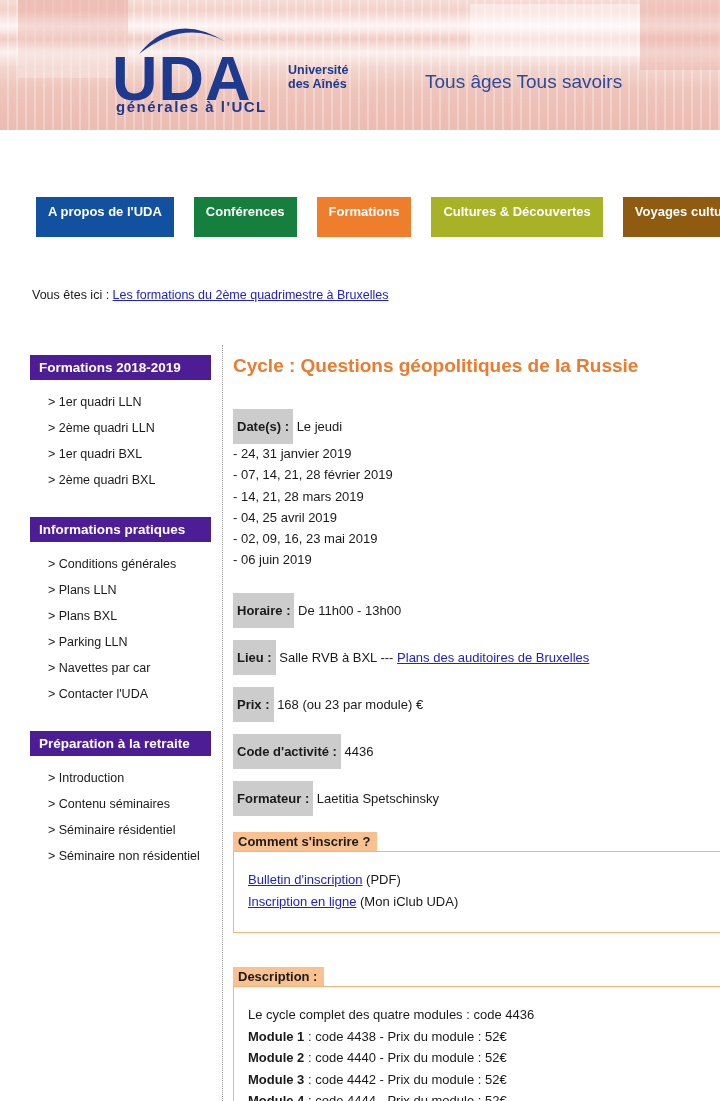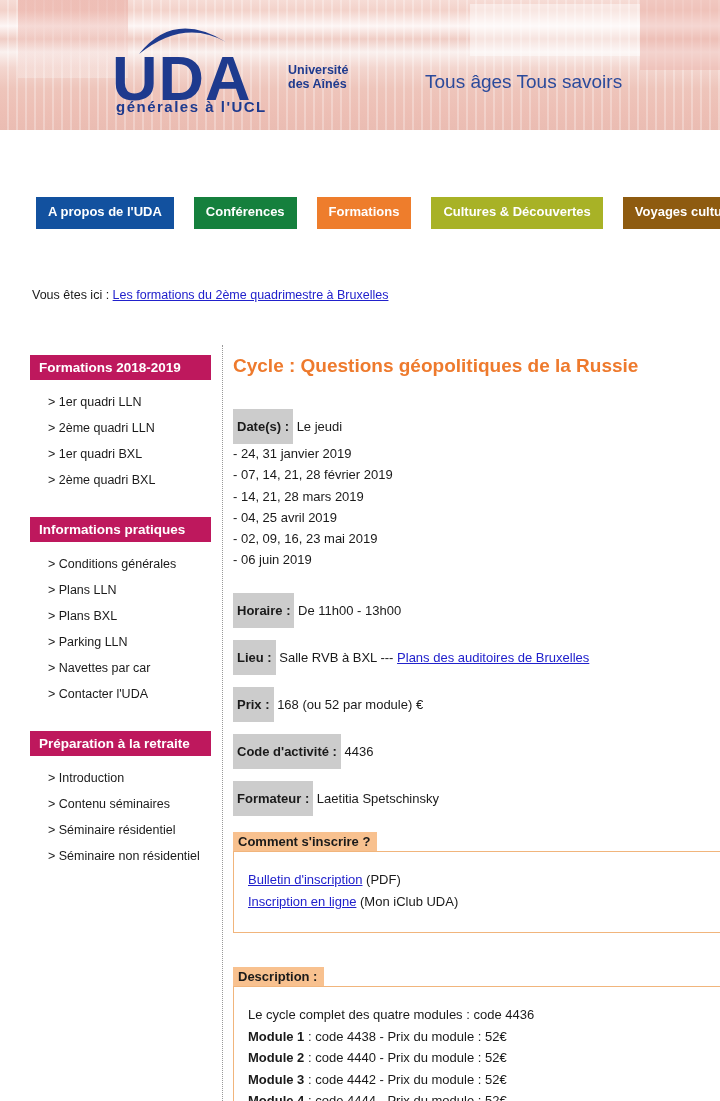--- a/index.html
+++ b/index.html
@@ -23,32 +23,32 @@
   .logo-acronym { position:absolute; left:112px; top:42px; font-size:63px; font-weight:bold;
       color:#1e3a8e; letter-spacing:1px; }
   .logo-name { position:absolute; left:288px; top:64px; font-size:12.5px; line-height:13.5px;
       font-weight:bold; color:#1e3a8e; }
   .logo-subtitle { position:absolute; left:116px; top:98px; font-size:15px; letter-spacing:1.5px;
       color:#1e3a8e; font-weight:bold; }
   .tagline { position:absolute; left:425px; top:71px; font-size:19px; color:#2b4a9b; }
 
   
   .main-nav { position:absolute; left:36px; top:197px; display:flex; gap:20px; width:900px; }
-  .nav-btn { display:block; height:32px; line-height:30px; padding:0 12px; color:#fff;
+  .nav-btn { display:block; height:40px; line-height:30px; padding:0 12px; color:#fff;
       font-size:13px; font-weight:bold; text-decoration:none; white-space:nowrap; }
   .c0 { background:#12519f; } .c1 { background:#15803d; } .c2 { background:#ee7d2c; }
   .c3 { background:#a8b226; } .c4 { background:#8e5b10; }
 
   
   .breadcrumb { position:absolute; left:32px; top:288px; font-size:12.5px; }
   a.blue { color:#2121cc; text-decoration:underline; cursor:pointer; }
 
   
   .sidebar { position:absolute; left:30px; top:355px; width:181px; }
-  .sb-header { background:#be185d; color:#fff; font-size:13.5px; font-weight:bold;
+  .sb-header { background:#4c1d95; color:#fff; font-size:13.5px; font-weight:bold;
       padding:5px 9px; margin-top:18px; }
   .sb-header:first-child { margin-top:0; }
   .sb-list { list-style:none; padding:9px 0 6px 18px; }
   .sb-item { font-size:12.5px; color:#1a1a1a; padding:6px 0; cursor:pointer; }
 
   .divider { position:absolute; left:222px; top:345px; height:756px; width:0;
       border-left:1px dotted #999; }
 
   
   .main { position:absolute; left:233px; top:345px; width:552px; font-size:13px; }
@@ -155,21 +155,21 @@
   </div>
 
   <div class="row">
     <span class="lbl">Lieu :</span>
     <span>Salle RVB à BXL ---</span>
     <a class="blue">Plans des auditoires de Bruxelles</a>
   </div>
 
   <div class="row">
     <span class="lbl">Prix :</span>
-    <span>168 (ou 52 par module) €</span>
+    <span>168 (ou 23 par module) €</span>
   </div>
 
   <div class="row">
     <span class="lbl">Code d'activité :</span>
     <span>4436</span>
   </div>
 
   <div class="row">
     <span class="lbl">Formateur :</span>
     <span>Laetitia Spetschinsky</span>

